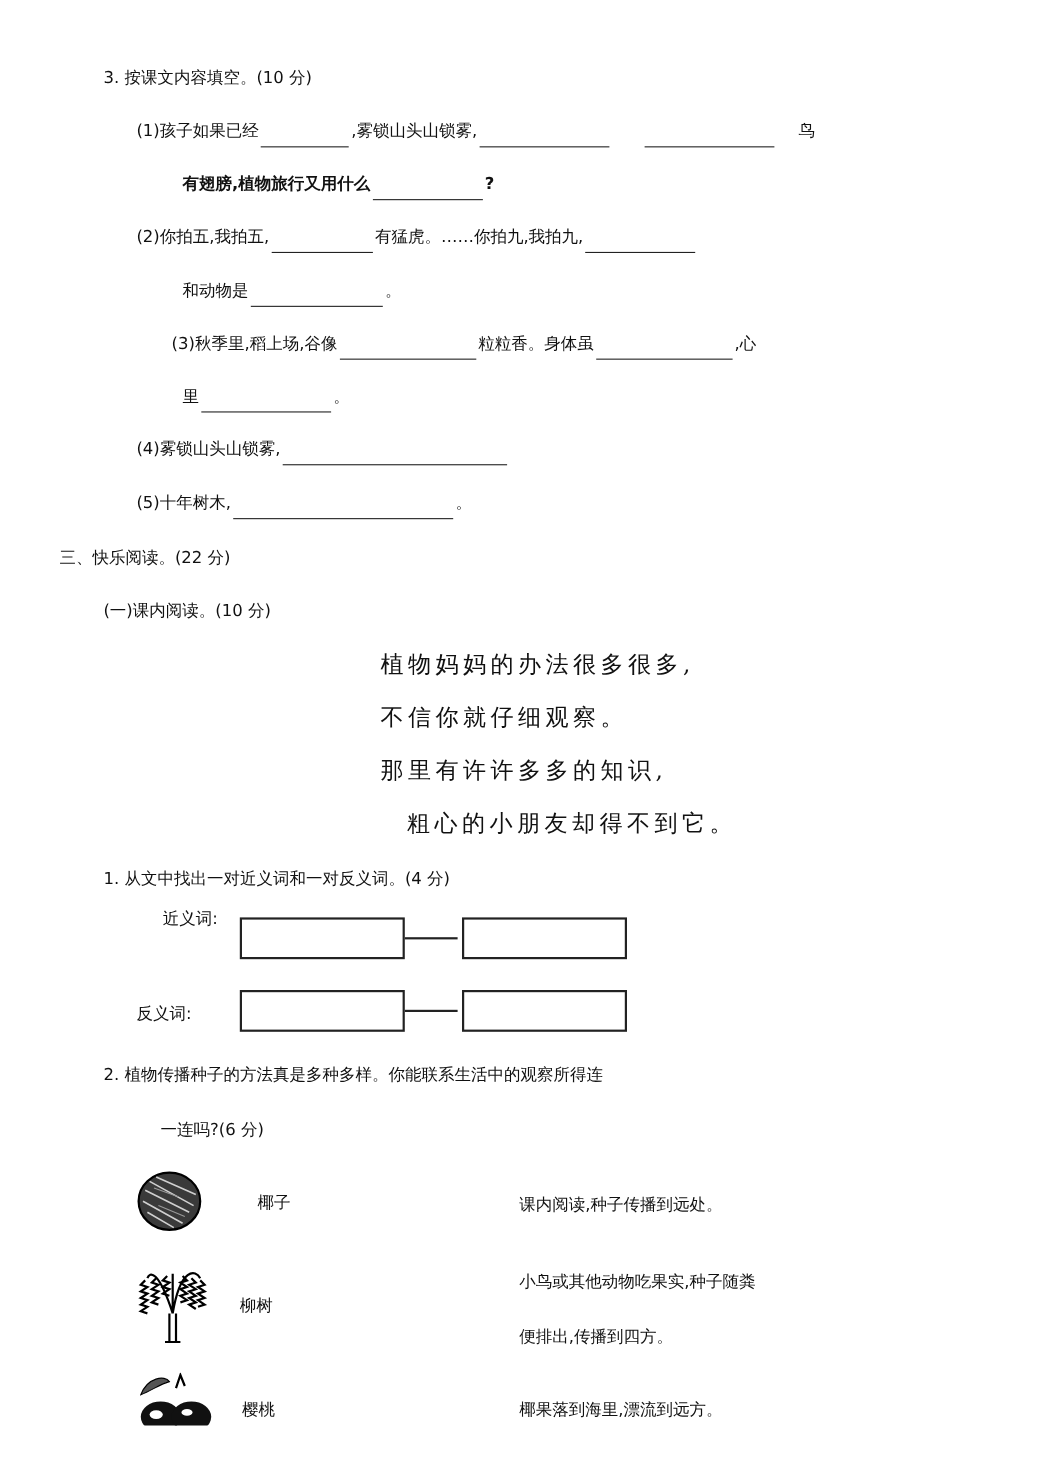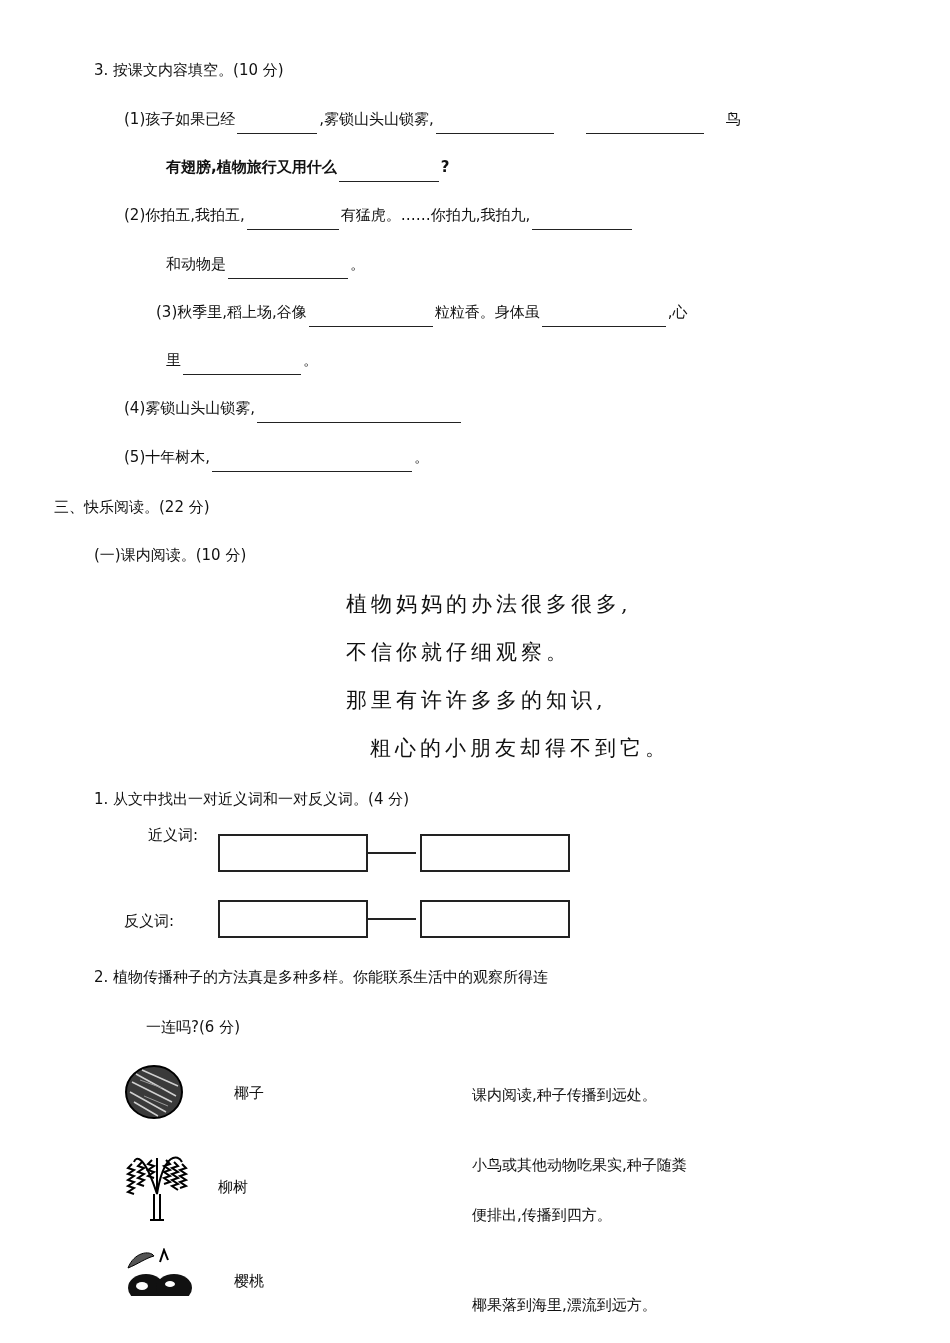--- a/index.html
+++ b/index.html
@@ -94,18 +94,18 @@
 <div class="line" style="left:218px; top:1172px;">柳树</div>
 
 <svg class="icon" style="left:124px; top:1248px;" width="72" height="48" viewBox="0 0 72 48">
   <path d="M4 20 C 10 4, 26 2, 30 8 C 22 10, 14 16, 4 20 Z" fill="#555" stroke="#000" stroke-width="1"></path>
   <path d="M36 14 L40 2 L44 12" stroke="#000" stroke-width="2" fill="none"></path>
   <ellipse cx="22" cy="40" rx="18" ry="14" fill="#111"></ellipse>
   <ellipse cx="50" cy="40" rx="18" ry="14" fill="#111"></ellipse>
   <ellipse cx="18" cy="38" rx="6" ry="4" fill="#fff"></ellipse>
   <ellipse cx="46" cy="36" rx="5" ry="3" fill="#fff"></ellipse>
 </svg>
-<div class="line" style="left:234px; top:1266px;">樱桃</div>
+<div class="line" style="left:220px; top:1266px;">樱桃</div>
 
 <div class="line" style="left:472px; top:1080px;">课内阅读,种子传播到远处。</div>
 <div class="line" style="left:472px; top:1150px;">小鸟或其他动物吃果实,种子随粪</div>
 <div class="line" style="left:472px; top:1200px;">便排出,传播到四方。</div>
-<div class="line" style="left:472px; top:1266px;margin-top:24px;">椰果落到海里,漂流到远方。</div>
+<div class="line" style="left:472px; top:1266px;">椰果落到海里,漂流到远方。</div>
 
 </body></html>

